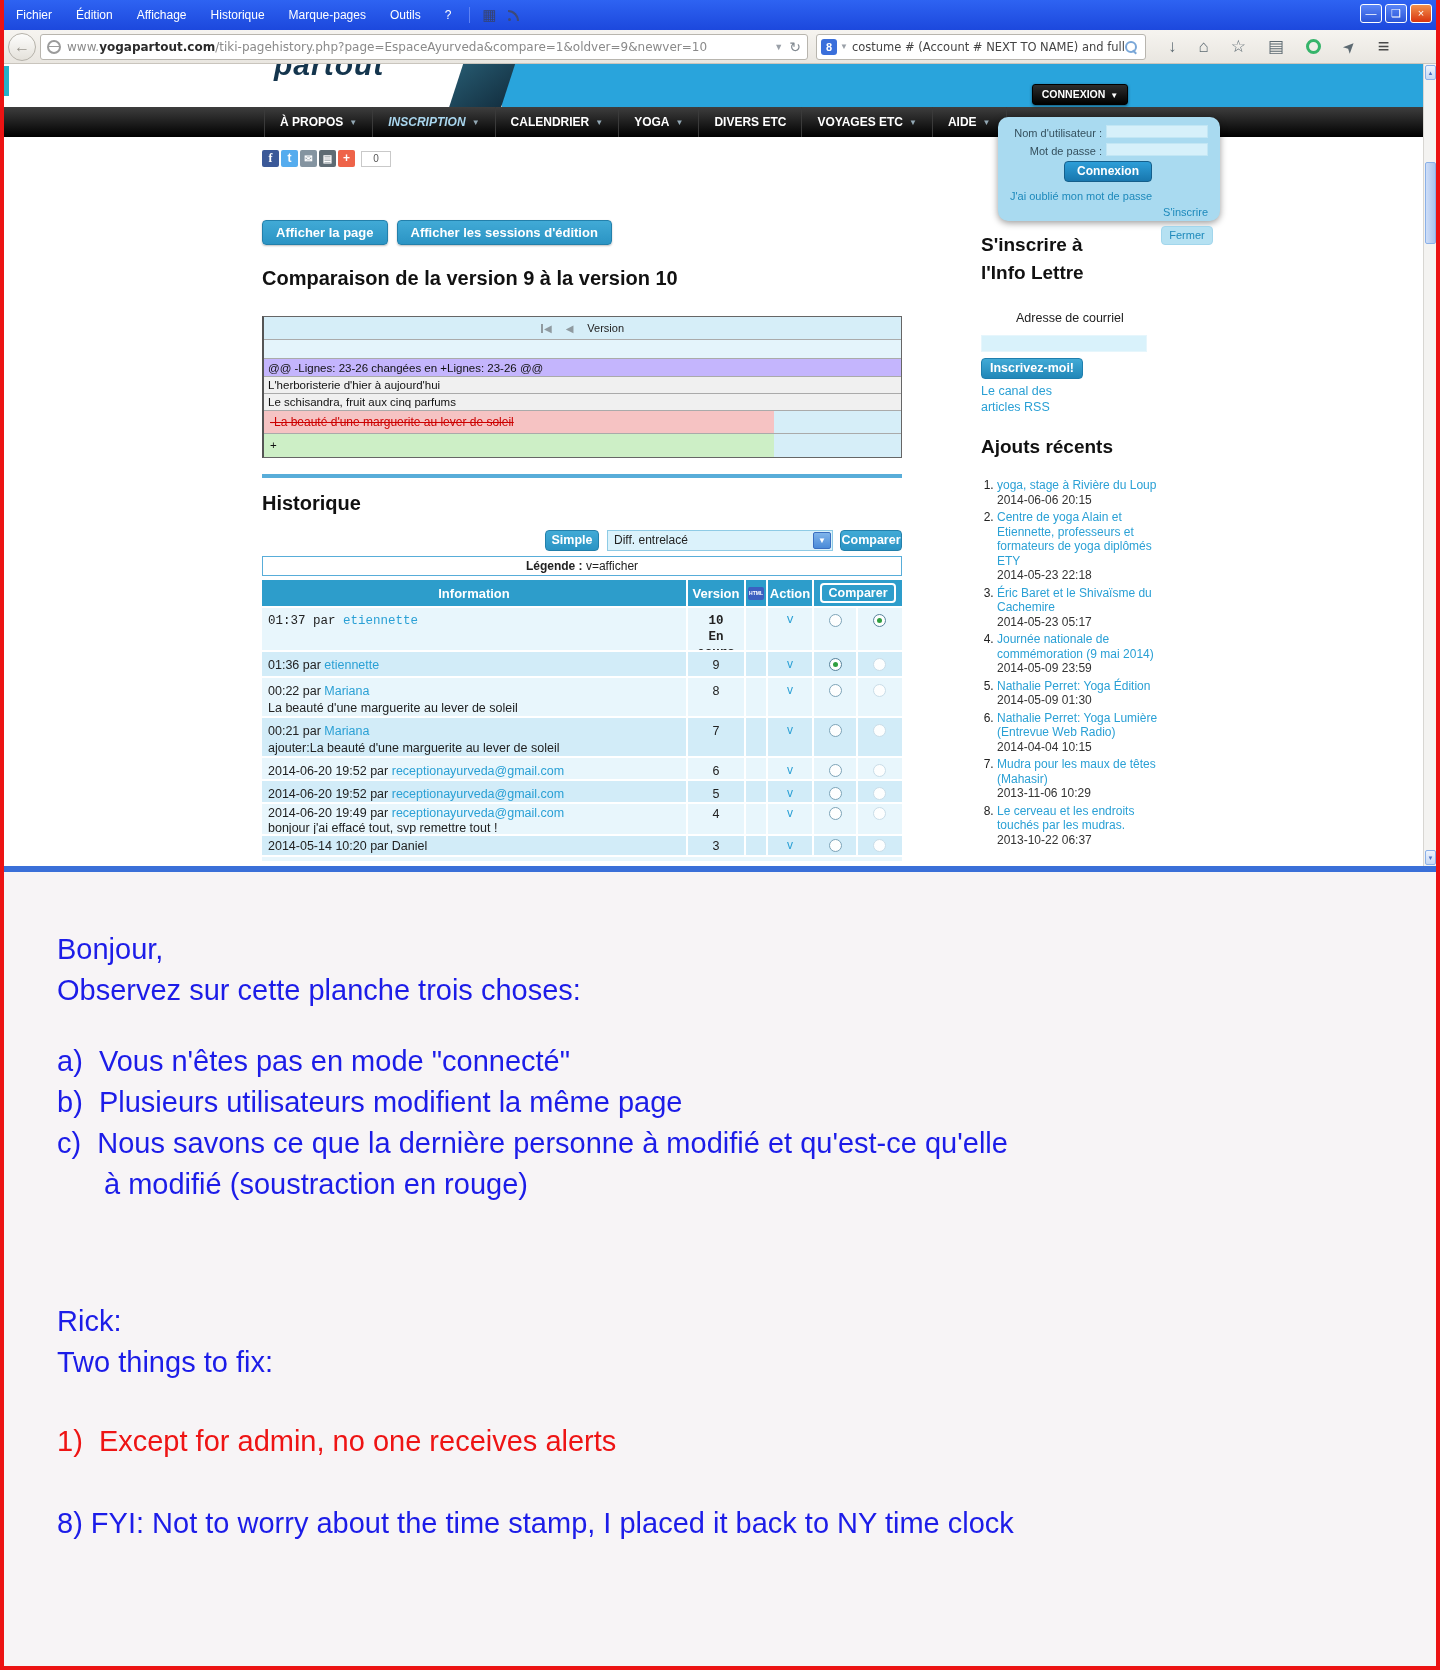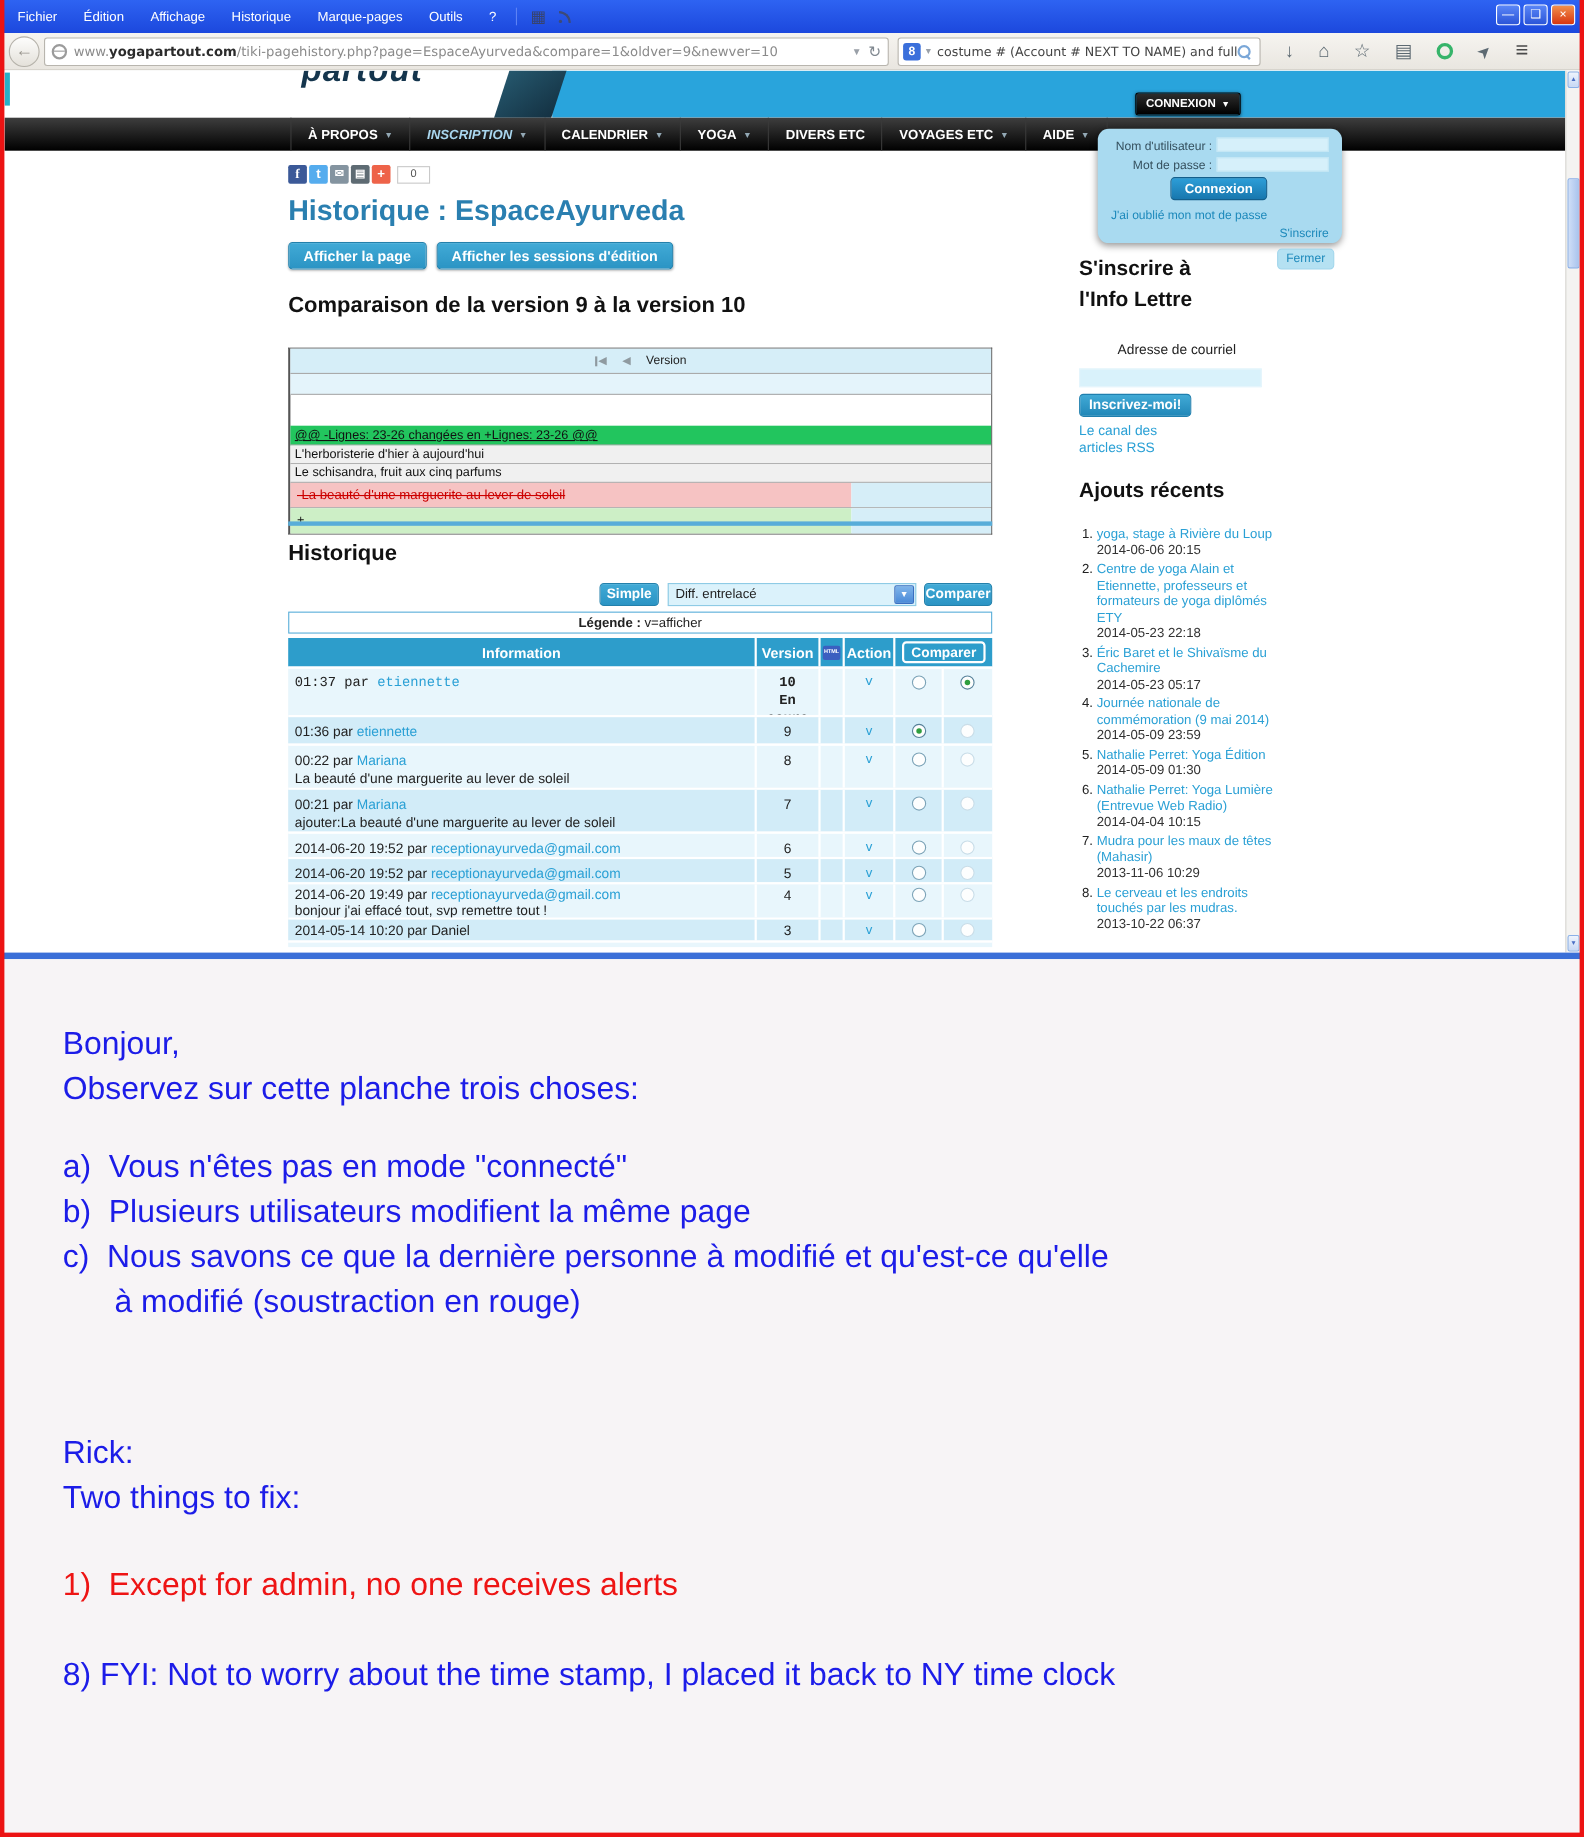--- a/index.html
+++ b/index.html
@@ -138,21 +138,21 @@
   #compare-heading { position:absolute; left:258px; top:203px; font-size:20px; font-weight:bold; color:#111; }
 
   
   #diff-table { position:absolute; left:258px; top:252px; width:640px; border:1px solid #666; border-left:2px solid #555; }
   .diff-row { border-bottom:1px solid #aaa; font-size:11.5px; color:#111; }
   #diff-head { height:23px; background:#d6eef8; display:flex; align-items:center; justify-content:center; gap:14px; }
   .nav-ic { color:#8f9aa0; font-size:10px; display:flex; align-items:center; }
   .nav-ic .bar { display:inline-block; width:2px; height:9px; background:#8f9aa0; margin-right:1px; }
   #diff-head .ver-label { font-size:11px; color:#222; }
   #diff-empty { height:19px; background:#e4f4fb; }
-  #diff-hunk { height:18px; background:#22c55e; padding-left:4px; text-decoration:underline; line-height:18px;margin-top:28px; }
+  #diff-hunk { height:18px; background:#c4b5fd; padding-left:4px; line-height:18px; }
   .diff-ctx { height:17px; background:#f0f0f0; padding-left:4px; line-height:17px; }
   .diff-split { display:flex; height:23px; }
   .diff-split .left { width:80%; padding-left:6px; line-height:23px; }
   .diff-split .fill { flex:1; background:#d6eef8; }
   #diff-removed .left { background:#f6c3c3; color:#cc0000; text-decoration:line-through; font-size:12px; }
   #diff-added .left { background:#cdefc6; }
   #diff-added { border-bottom:none; }
 
   #blue-hr { position:absolute; left:258px; top:410px; width:640px; height:4px; background:#58add9; }
   #history-heading { position:absolute; left:258px; top:428px; font-size:20px; font-weight:bold; color:#111; }
@@ -332,21 +332,20 @@
 
     <div id="share-row">
       <span class="share-ic share-fb">f</span>
       <span class="share-ic share-tw">t</span>
       <span class="share-ic share-mail">✉</span>
       <span class="share-ic share-print">▤</span>
       <span class="share-ic share-plus">+</span>
       <span id="share-count">0</span>
     </div>
 
-    <div id="page-title">Historique : EspaceAyurveda</div>
     <div id="action-btns">
       <span class="tiki-btn">Afficher la page</span>
       <span class="tiki-btn">Afficher les sessions d'édition</span>
     </div>
     <div id="compare-heading">Comparaison de la version 9 à la version 10</div>
 
     <div id="diff-table">
       <div id="diff-head" class="diff-row">
         <span class="nav-ic"><span class="bar"></span>◀</span>
         <span class="nav-ic">◀</span>

